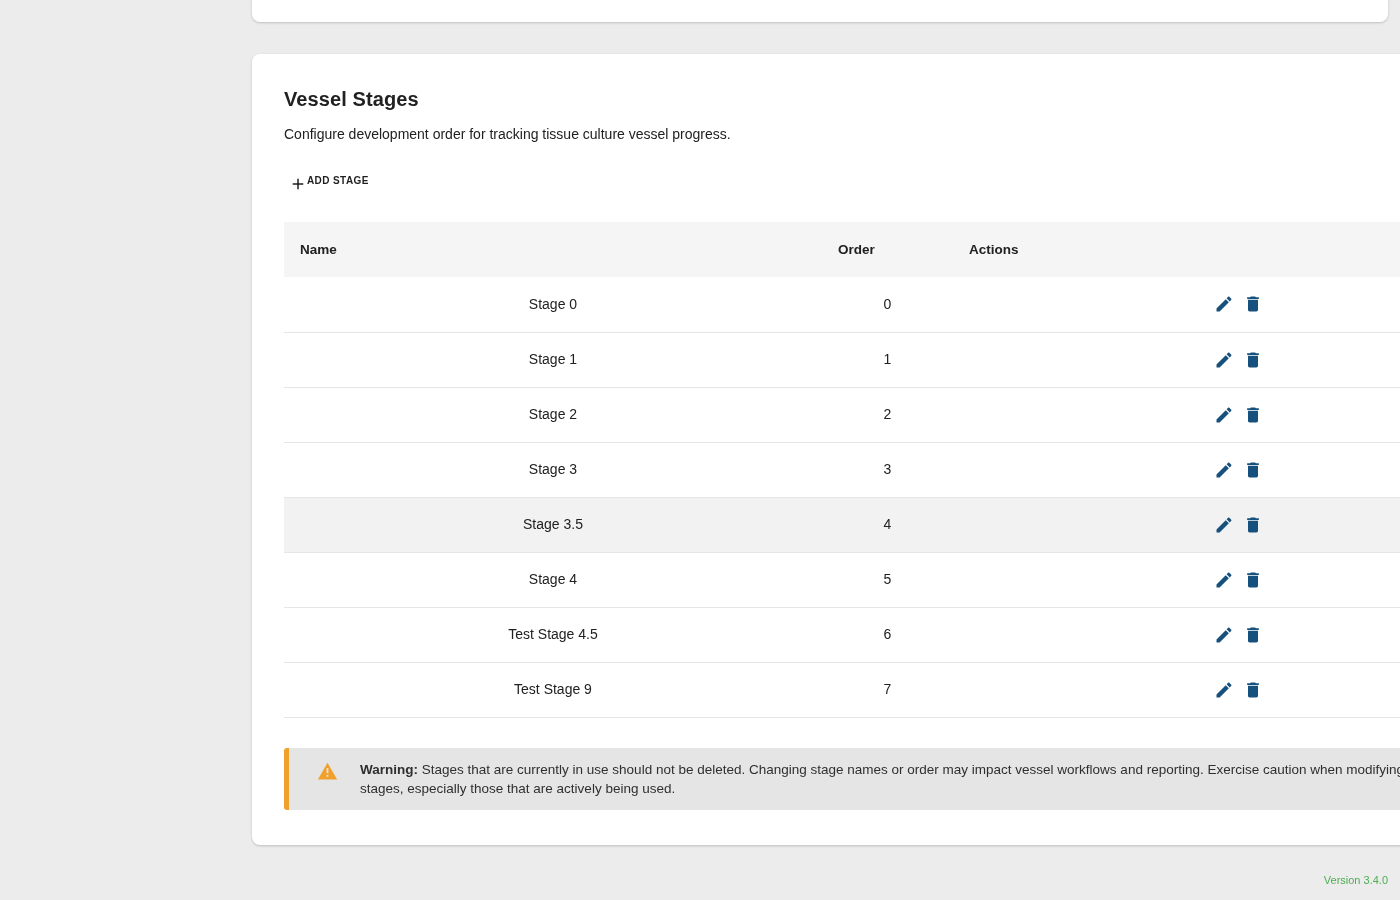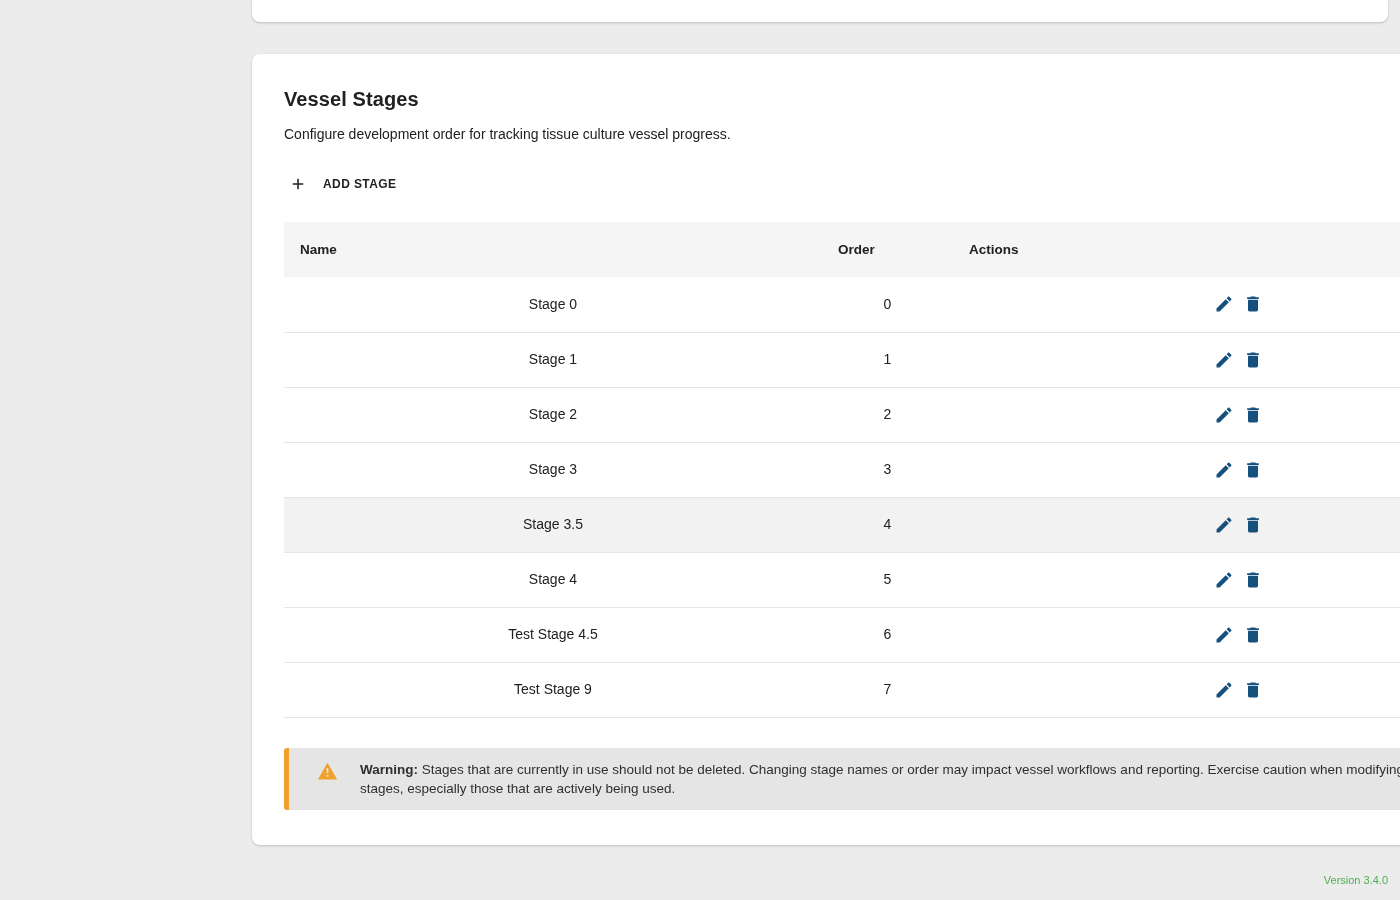--- a/index.html
+++ b/index.html
@@ -37,28 +37,27 @@
     letter-spacing: 0.1px;
   }
   .card-subtitle {
     margin-top: 15px;
     font-size: 14px;
     color: #212121;
   }
   .add-btn {
     margin-top: 27px;
     display: inline-flex;
-    align-items: center;
-    gap: 16px;
+    gap: 0;
     background: none;
     border: none;
     cursor: pointer;
     padding: 6px 8px 6px 5px;
     font-family: "Liberation Sans", sans-serif;
-    font-size: 12px;
+    font-size: 10px;
     font-weight: bold;
     letter-spacing: 0.4px;
     color: #1f1f1f;
     border-radius: 4px;
   }
   .add-btn svg { width: 18px; height: 18px; fill: #1f1f1f; }
   table {
     margin-top: 23px;
     width: 100%;
     border-collapse: collapse;

